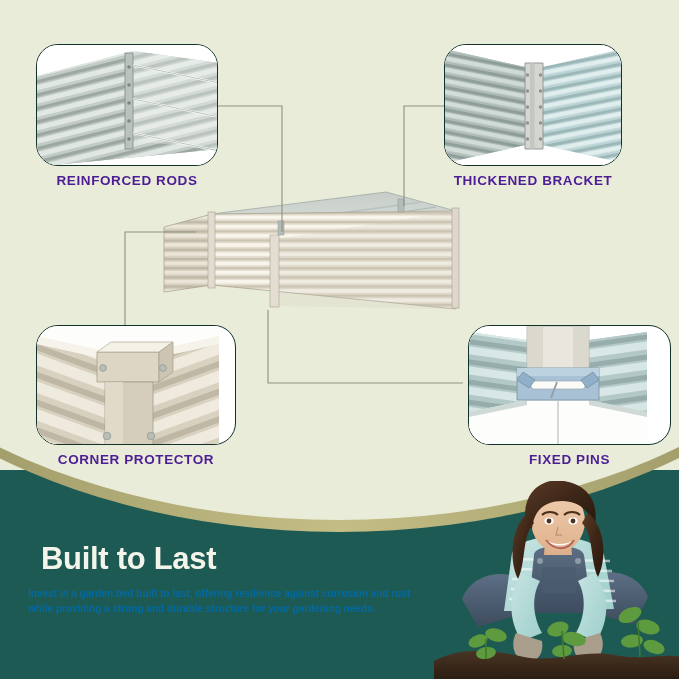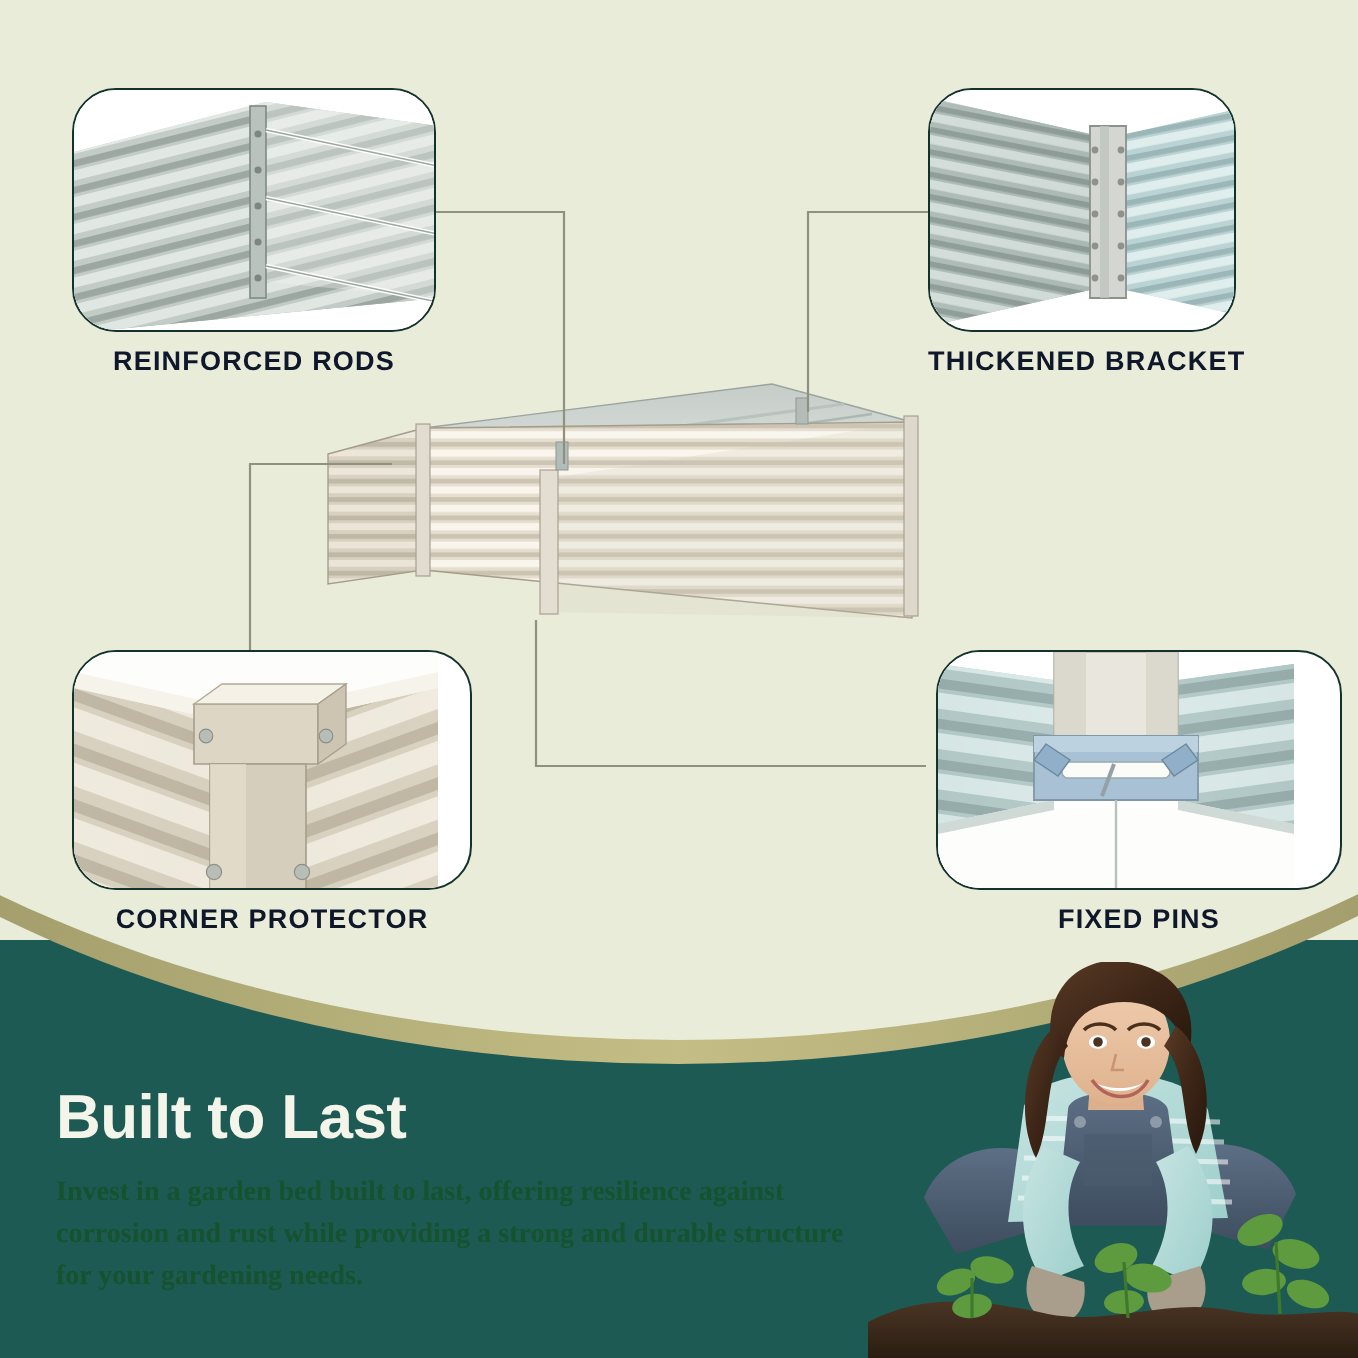--- a/index.html
+++ b/index.html
@@ -44,27 +44,27 @@
     overflow: hidden;
     background: #ffffff;
     box-sizing: border-box;
   }
   .callout-label {
     margin-top: 7px;
     text-align: center;
     font-size: 13.5px;
     font-weight: bold;
     letter-spacing: 0.6px;
-    color: #0f172a;
+    color: #4c1d95;
     white-space: nowrap;
   }
 
   .c-tl { left: 36px;  top: 44px;  width: 182px; }
   .c-tl .callout-frame { height: 122px; }
-  .c-tr { left: 464px; top: 44px;  width: 154px; }
+  .c-tr { left: 444px; top: 44px;  width: 178px; }
   .c-tr .callout-frame { height: 122px; }
   .c-bl { left: 36px;  top: 325px; width: 200px; }
   .c-bl .callout-frame { height: 120px; }
   .c-br { left: 468px; top: 325px; width: 203px; }
   .c-br .callout-frame { height: 120px; }
 
   
   .connectors {
     position: absolute;
     left: 0; top: 0;
@@ -89,29 +89,28 @@
     top: 543px;
     width: 410px;
     z-index: 6;
   }
   .banner-title {
     font-size: 31px;
     font-weight: bold;
     color: #f4f5ea;
     letter-spacing: -0.3px;
     line-height: 1.05;
-    margin: 0 0 10px 0;
+    margin: 0 0 10px 13px;
   }
   .banner-body {
-    font-size: 14px;
+    font-size: 10px;
     font-weight: bold;
-    color: #14532d;
+    color: #0369a1;
     line-height: 1.52;
     margin: 0;
-    font-family: Liberation Serif, serif;
   }
 
   
   .gardener {
     position: absolute;
     left: 434px;
     top: 481px;
     width: 246px;
     height: 198px;
     z-index: 5;

